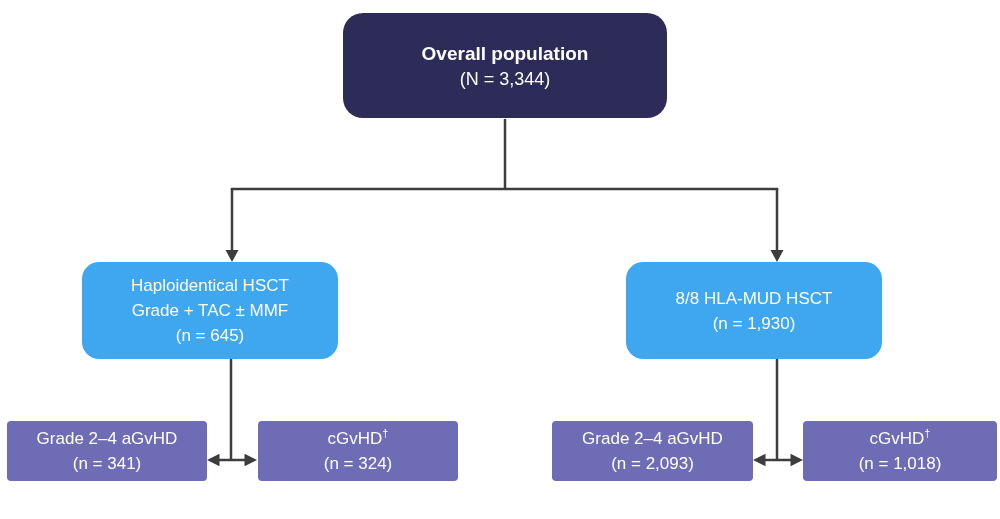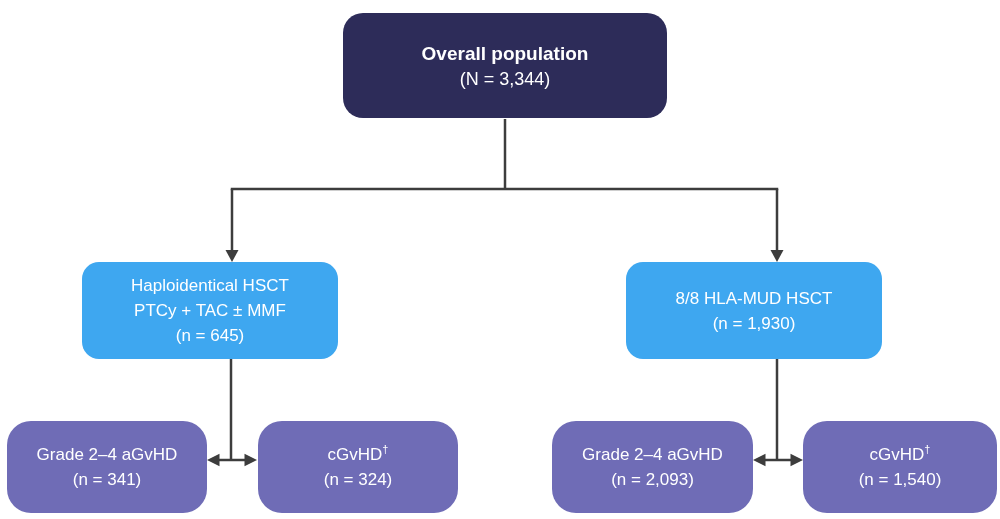--- a/index.html
+++ b/index.html
@@ -51,23 +51,23 @@
     width: 256px; height: 97px;
     background: var(--branch-box);
     border-radius: 17px;
     font-size: 17px;
     line-height: 25px;
   }
   .node-branch-left  { left: 82px;  top: 262px; }
   .node-branch-right { left: 626px; top: 262px; }
   .node-leaf {
     top: 421px;
-    height: 92px;
+    height: 60px;
     background: var(--leaf-box);
-    border-radius: 24px;
+    border-radius: 4px;
     font-size: 17px;
     line-height: 25px;
   }
   .node-leaf-1 { left: 7px;   width: 200px; }
   .node-leaf-2 { left: 258px; width: 200px; }
   .node-leaf-3 { left: 552px; width: 201px; }
   .node-leaf-4 { left: 803px; width: 194px; }
   sup { font-size: 11px; line-height: 0; }
 </style>
 </head>
@@ -97,21 +97,21 @@
     <polygon points="803,460 790.5,453.8 790.5,466.2"></polygon>
   </svg>
 
   <div class="node node-root">
     <div class="title">Overall population</div>
     <div class="subtitle">(N = 3,344)</div>
   </div>
 
   <div class="node node-branch node-branch-left">
     <div>Haploidentical HSCT</div>
-    <div>PTCy + TAC ± MMF</div>
+    <div>Grade + TAC ± MMF</div>
     <div>(n = 645)</div>
   </div>
 
   <div class="node node-branch node-branch-right">
     <div>8/8 HLA-MUD HSCT</div>
     <div>(n = 1,930)</div>
   </div>
 
   <div class="node node-leaf node-leaf-1">
     <div><span>Grade 2–4 aGvHD</span><sup></sup></div>
@@ -123,16 +123,16 @@
     <div>(n = 324)</div>
   </div>
 
   <div class="node node-leaf node-leaf-3">
     <div><span>Grade 2–4 aGvHD</span><sup></sup></div>
     <div>(n = 2,093)</div>
   </div>
 
   <div class="node node-leaf node-leaf-4">
     <div><span>cGvHD</span><sup>†</sup></div>
-    <div>(n = 1,540)</div>
+    <div>(n = 1,018)</div>
   </div>
 
 </div>
 
 </body></html>

